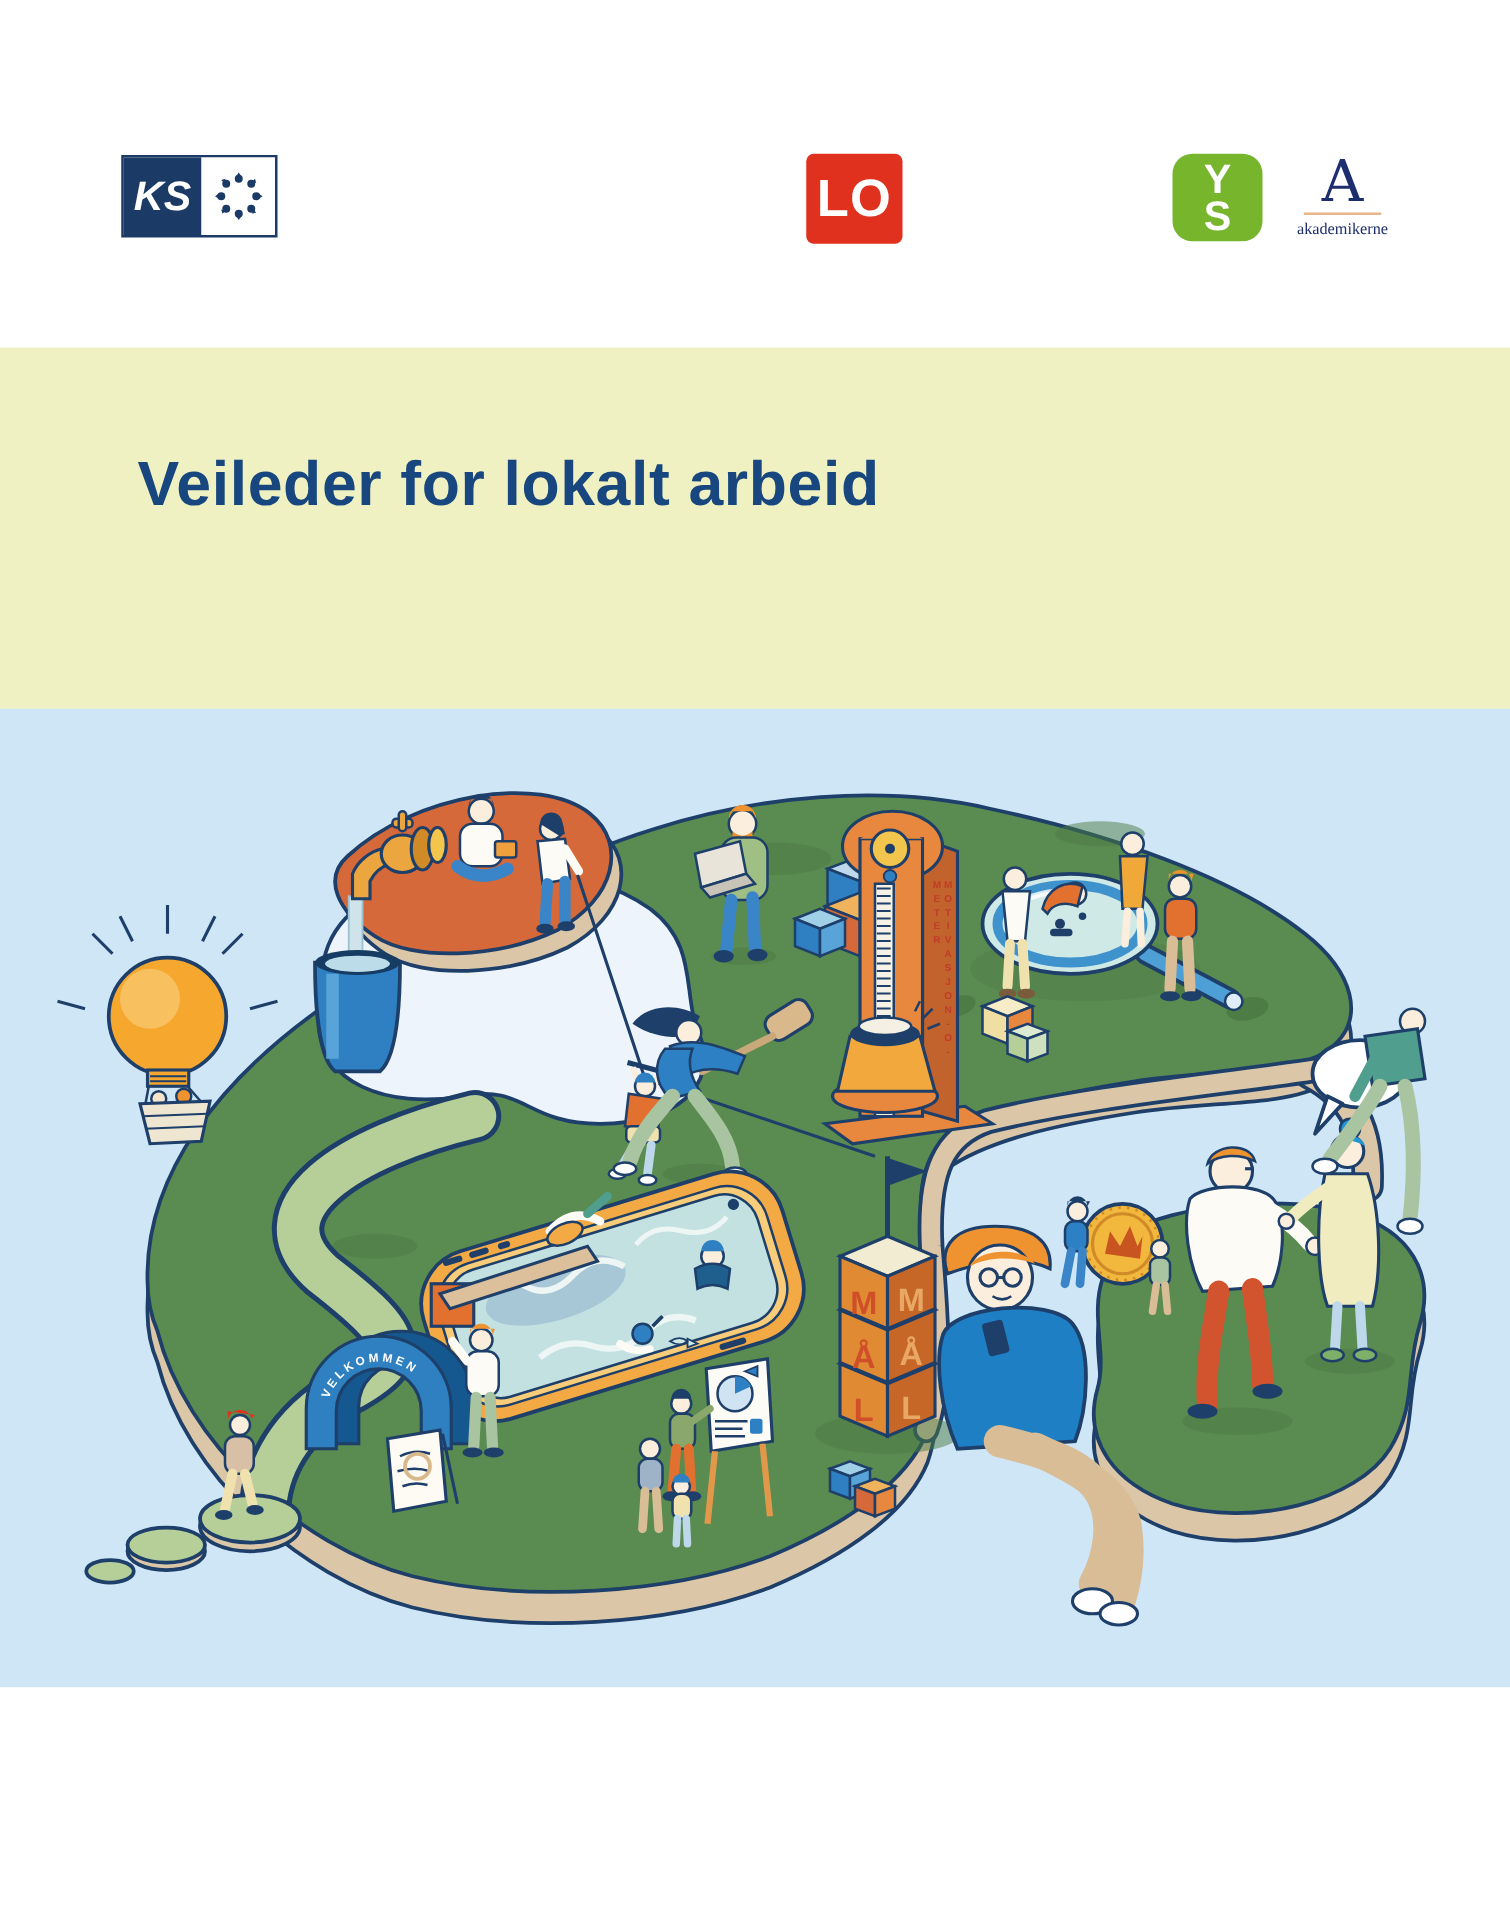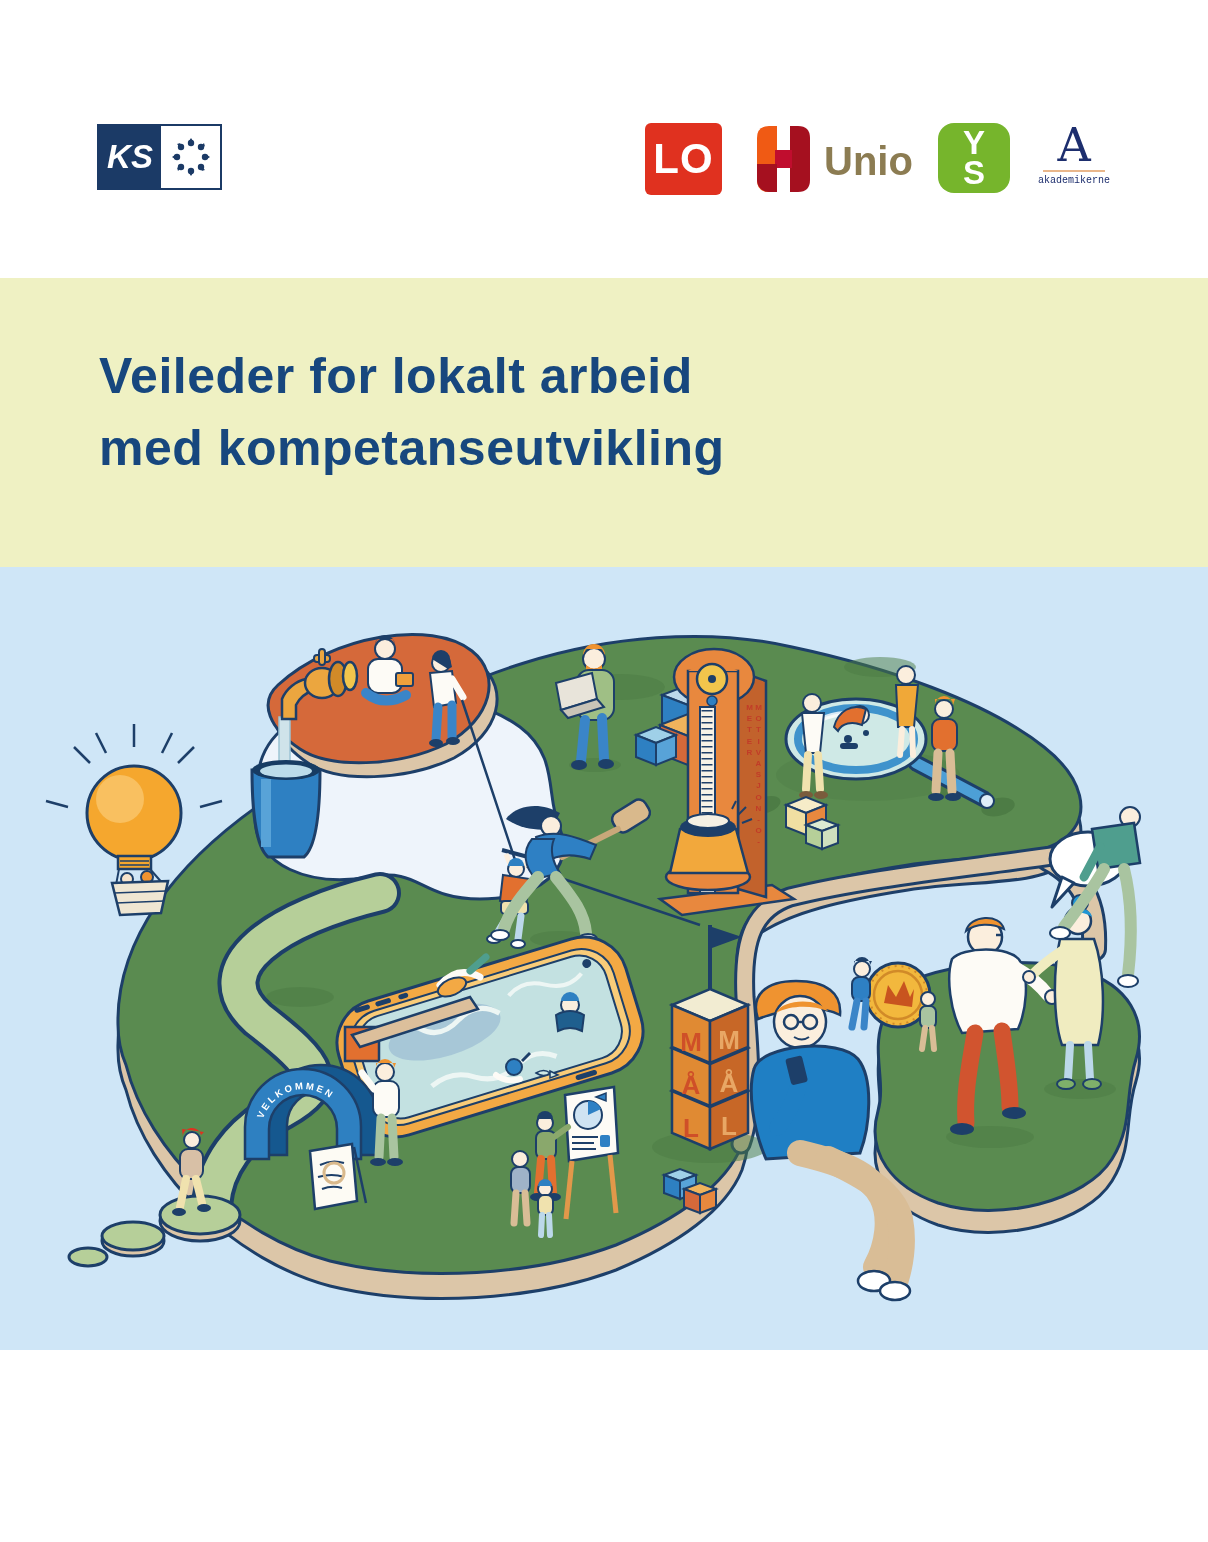--- a/index.html
+++ b/index.html
@@ -17,21 +17,21 @@
   .logo-lo{position:absolute;left:645px;top:123px;width:77px;height:72px;background:#e0311f;border-radius:6px;
            color:#ffffff;font-weight:700;font-size:42px;display:flex;align-items:center;justify-content:center;letter-spacing:1px;}
   .logo-unio{position:absolute;left:755px;top:124px;display:flex;align-items:center;}
   .unio-text{color:#8c7c52;font-weight:700;font-size:40px;margin-left:12px;letter-spacing:0px;}
   .logo-ys{position:absolute;left:938px;top:123px;width:72px;height:70px;background:#76b52c;border-radius:16px;
            color:#ffffff;font-weight:700;font-size:33px;line-height:30px;display:flex;align-items:center;justify-content:center;}
   .ys-inner{width:24px;word-break:break-all;text-align:center;}
   .logo-akad{position:absolute;left:1032px;top:122px;width:84px;display:flex;flex-direction:column;align-items:center;}
   .akad-a{font-family:"DejaVu Serif","Liberation Serif",serif;color:#1d2e6e;font-size:46px;line-height:46px;font-weight:400;}
   .akad-line{width:62px;height:2px;background:#e9b68a;margin:2px 0 3px 0;}
-  .akad-name{font-family:Liberation Mono, monospace;color:#1d2e6e;font-size:10px;}
+  .akad-name{font-family:Liberation Serif, serif;color:#1d2e6e;font-size:13px;}
 
   
   .title-band{position:absolute;top:278px;left:0;width:100%;height:289px;background:#eff1c3;}
   .title{position:absolute;left:95px;top:58px;color:#17477e;font-weight:700;font-size:50px;line-height:72px;letter-spacing:0.5px;}
   .title span{display:block;}
 
   
   .illustration{position:absolute;top:567px;left:0;width:1208px;height:783px;background:#cfe6f7;}
   .meter-label{position:absolute;left:745px;top:136px;height:200px;
                writing-mode:vertical-rl;text-orientation:upright;
@@ -61,47 +61,35 @@
             <path d="M0,-19 l2,3 h-4 z M13,-14 l1,3.4 -3.4,-1 z M19,0 l-3,2 v-4 z M14,13 l-3.4,1 1,-3.4 z M0,19 l-2,-3 h4 z M-13,14 l-1,-3.4 3.4,1 z M-19,0 l3,-2 v4 z M-14,-13 l3.4,-1 -1,3.4 z"></path>
           </g>
         </svg>
       </div>
     </div>
 
     <div class="logo-lo">
       <span>LO</span>
     </div>
 
-    <div class="logo-unio">
-      <span>
-        <svg width="57" height="70" viewBox="0 0 57 70">
-          <path d="M2,14 Q2,2 14,2 L22,2 L22,68 L14,68 Q2,68 2,56 Z" fill="#f05a14"></path>
-          <path d="M35,2 L43,2 Q55,2 55,14 L55,56 Q55,68 43,68 L35,68 Z" fill="#a5101f"></path>
-          <rect x="20" y="26" width="17" height="18" fill="#c00d2e"></rect>
-          <rect x="2" y="40" width="20" height="28" fill="#a5101f" style="clip-path:inset(0 0 0 0 round 0 0 0 12px)"></rect>
-        </svg>
-      </span>
-      <span class="unio-text">Unio</span>
-    </div>
 
     <div class="logo-ys">
       <div class="ys-inner">YS</div>
     </div>
 
     <div class="logo-akad">
       <div class="akad-a">A</div>
       <div class="akad-line"></div>
       <div class="akad-name">akademikerne</div>
     </div>
   </header>
 
   <section class="title-band">
-    <h1 class="title" style="margin:4px;">
+    <h1 class="title" style="margin:15px;">
       <span>Veileder for lokalt arbeid</span>
-      <span>med kompetanseutvikling</span>
     </h1>
   </section>
 
   <section class="illustration">
   <svg width="1208" height="783" viewBox="0 0 1208 783">
     <defs>
       <path id="archTextPath" d="M 262 556 A 43 43 0 0 1 346 556"></path>
     </defs>
 
     <g>

